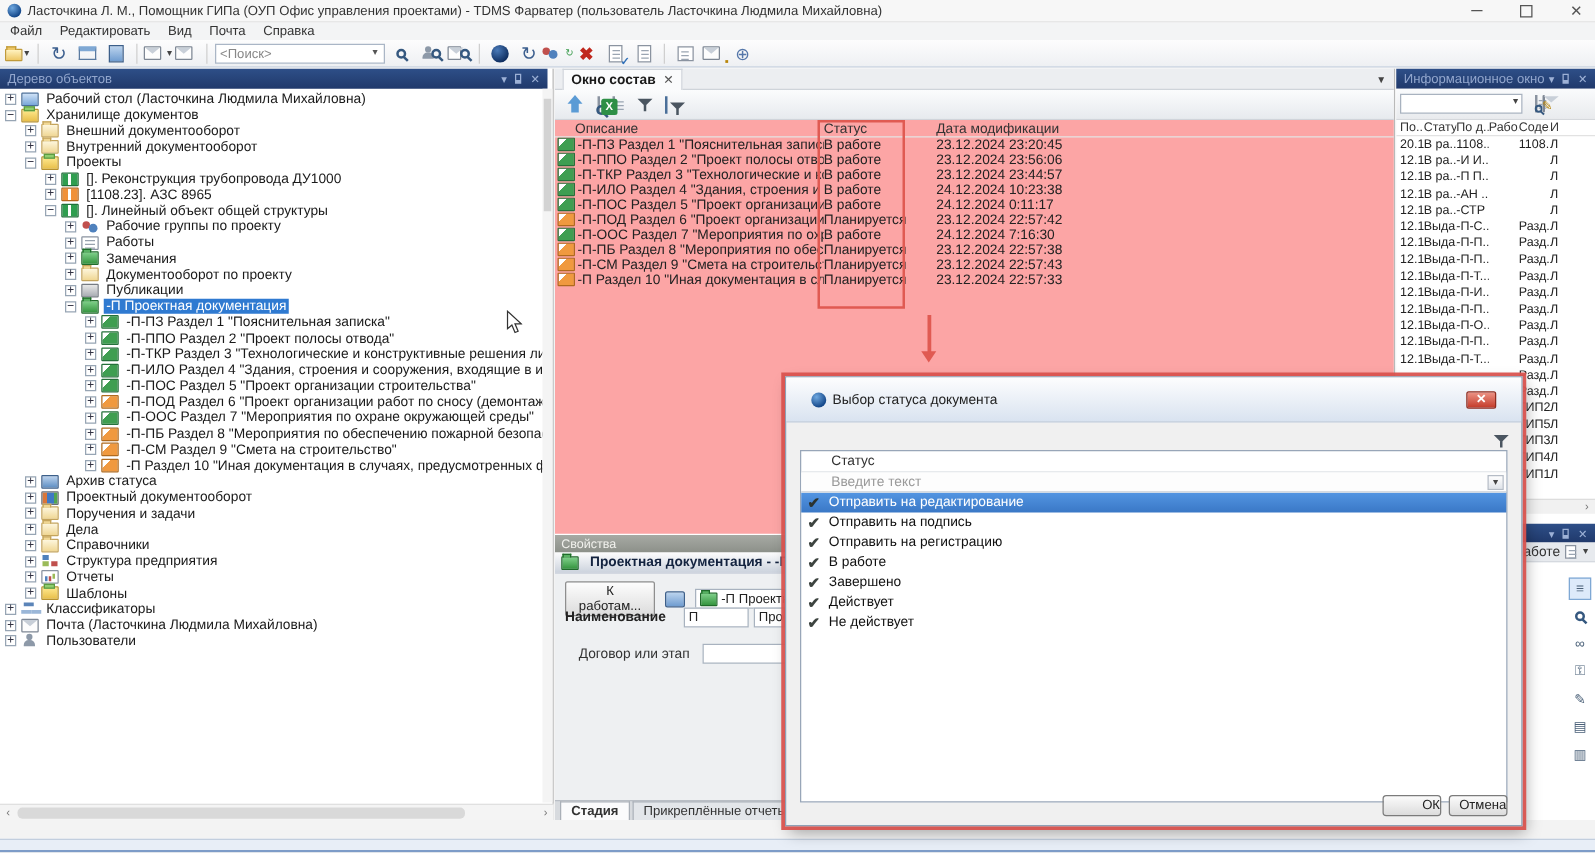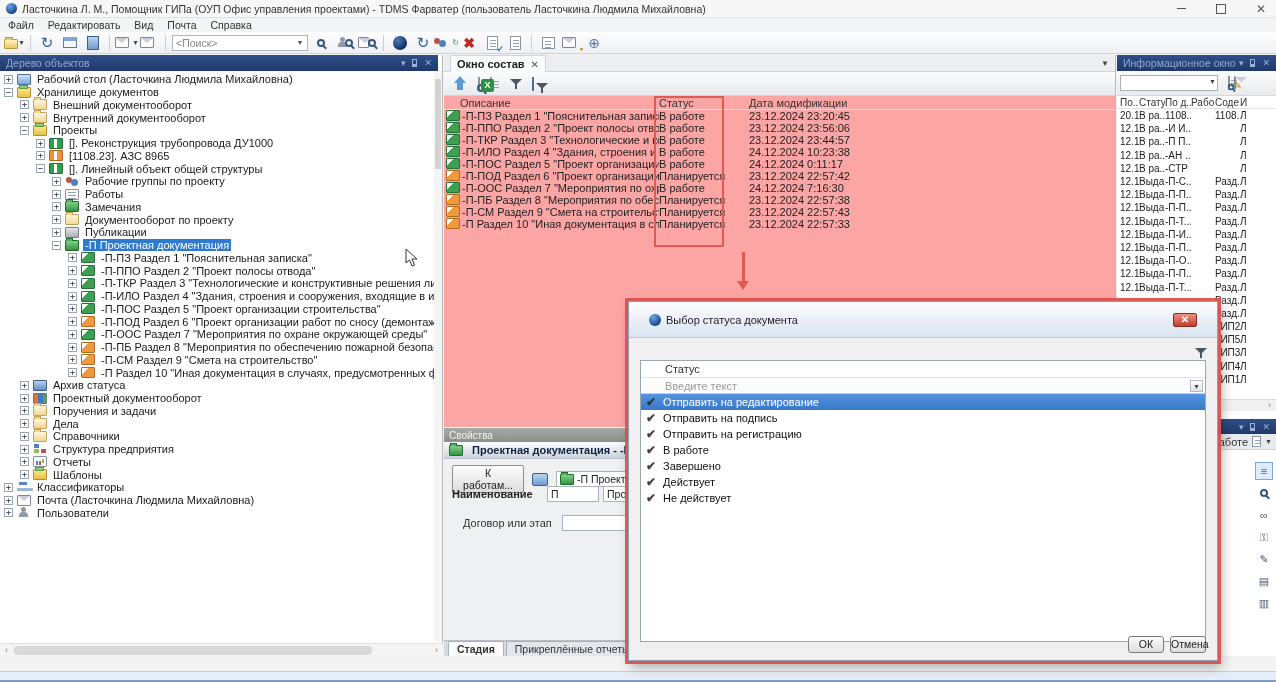--- a/index.html
+++ b/index.html
@@ -153,21 +153,21 @@
   .dlg-instr .funnel { margin-left:auto; }
   .dlg-list { position:absolute; left:11px; top:58px; right:11px; height:282px; background:#fff; border:1px solid #98a6b8; }
   .dlg-colhead { height:17px; display:flex; align-items:center; padding-left:24px; border-bottom:1px solid #dfe3e8; color:#333; }
   .dlg-filter { height:16px; display:flex; align-items:center; padding-left:24px; border-bottom:1px solid #c9cfd7; color:#9a9a9a; position:relative; background:#fdfdfd; }
   .dlg-filter .dd { position:absolute; right:2px; top:2px; width:13px; height:12px; border:1px solid #b5bcc6; background:linear-gradient(#fefefe,#dfe3e9); font-size:7px; text-align:center; line-height:11px; color:#444; }
   .dlg-item { height:16px; display:flex; align-items:center; gap:7px; padding-left:5px; color:#111; }
   .dlg-item .chk { color:#3d4440; font-size:12px; font-weight:bold; line-height:14px; }
   .dlg-item.sel { background:linear-gradient(#5395e2,#3a78c6); color:#fff; }
   .dlg-item.sel .chk { color:#2b3330; }
   .dlg-buttons { position:absolute; right:11px; bottom:7px; display:flex; gap:6px; }
-  .dlg-btn { width:36px; height:17px; background:linear-gradient(#fbfbfb,#dcdcdc); border:1px solid #7b7b7b; border-radius:3px; font-size:10.5px; color:#222; text-align:center; line-height:15px; }
+  .dlg-btn { width:47px; height:17px; background:linear-gradient(#fbfbfb,#dcdcdc); border:1px solid #7b7b7b; border-radius:3px; font-size:10.5px; color:#222; text-align:right; line-height:15px; }
 
   
   .ann-rect { position:absolute; left:654px; top:96px; width:70px; height:151px; border:2px solid #e05a52; z-index:40; }
   .ann-arrow { position:absolute; left:735px; top:252px; width:16px; height:40px; z-index:40; }
   .ann-arrow::before { content:""; position:absolute; left:7px; top:0; width:2.5px; height:30px; background:#e05a52; }
   .ann-arrow::after { content:""; position:absolute; left:2px; top:29px; border-left:6.5px solid transparent; border-right:6.5px solid transparent; border-top:9px solid #e05a52; }
 
   .cursor { position:absolute; z-index:60; }
 </style>
 </head>

